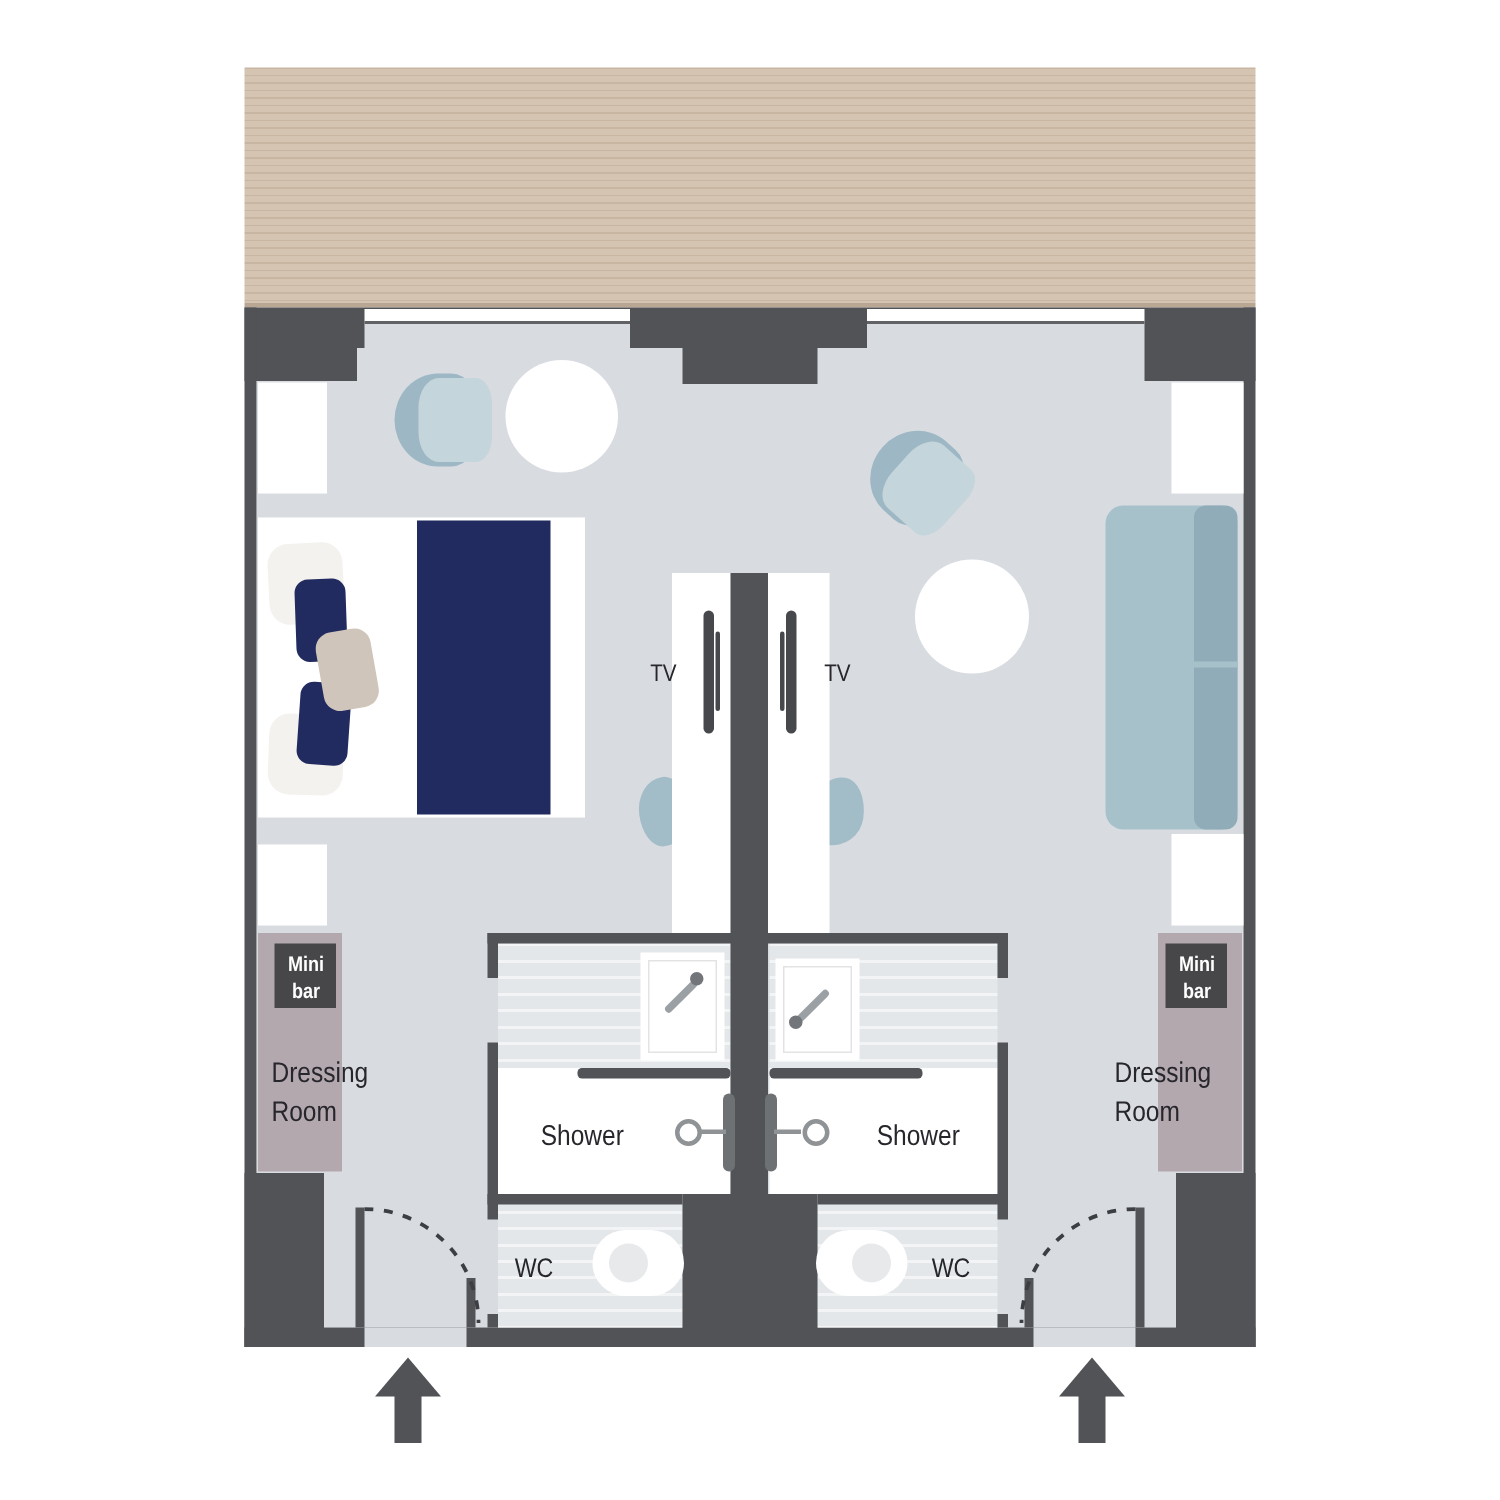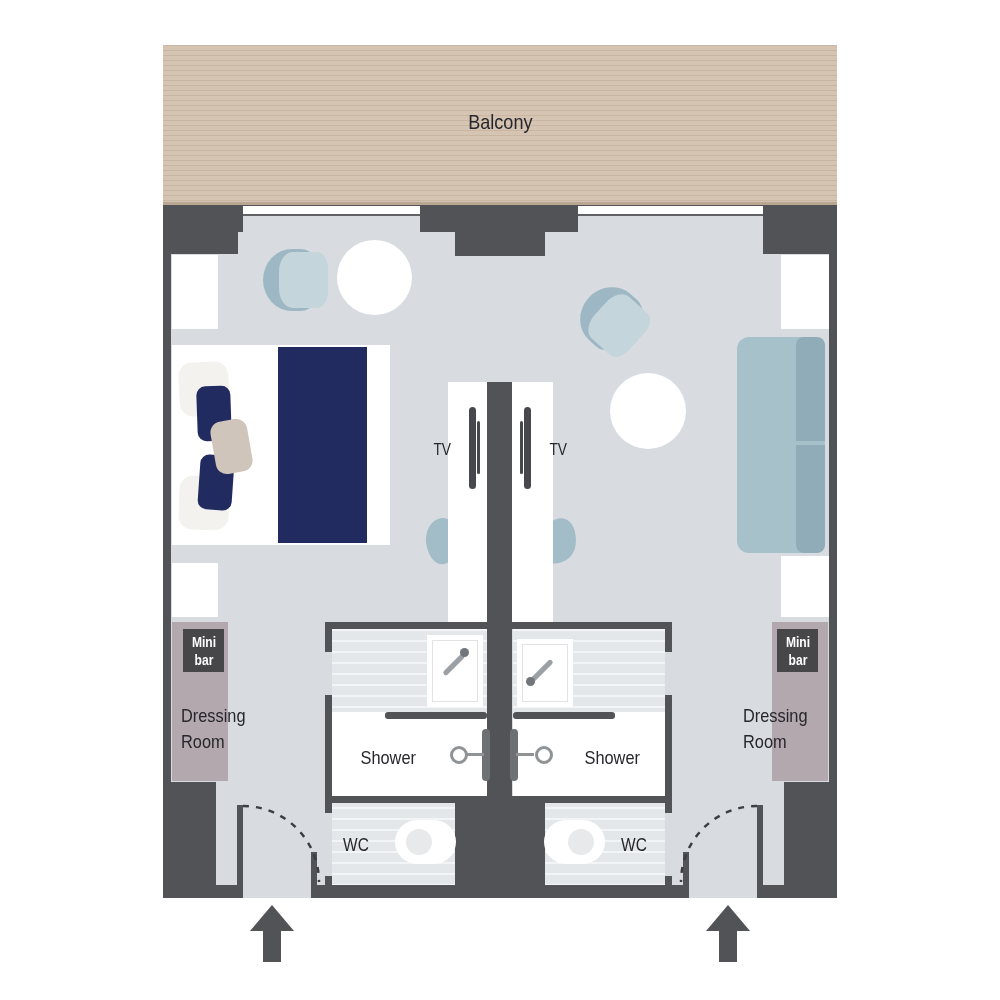--- a/index.html
+++ b/index.html
@@ -26,23 +26,20 @@
              border-right:22px solid transparent;border-bottom:26px solid #515356;}
   .arrowshaft{position:absolute;background:#515356;}
   svg.overlay{position:absolute;left:0;top:0;pointer-events:none;}
 </style>
 </head>
 <body>
 
 <div class="plan">
 
   <div class="abs balcony" style="left:163px;top:45px;width:674px;height:157px;"></div>
-  <div class="lbl center" style="left:380px;top:110px;width:240px;font-size:21px;">
-    <span class="cond">Balcony</span>
-  </div>
 
   <div class="floorpatch" style="left:171px;top:232px;width:658px;height:653px;"></div>
 
   <div class="wall" style="left:163px;top:205px;width:674px;height:27px;"></div>
   <div class="white" style="left:243px;top:206px;width:177px;height:8px;border-bottom:2px solid #606265;"></div>
   <div class="floorpatch" style="left:243px;top:216px;width:177px;height:16px;"></div>
   <div class="white" style="left:578px;top:206px;width:185px;height:8px;border-bottom:2px solid #606265;"></div>
   <div class="floorpatch" style="left:578px;top:216px;width:185px;height:16px;"></div>
   <div class="wall" style="left:455px;top:232px;width:90px;height:24px;"></div>
   <div class="wall" style="left:163px;top:232px;width:75px;height:22px;"></div>

